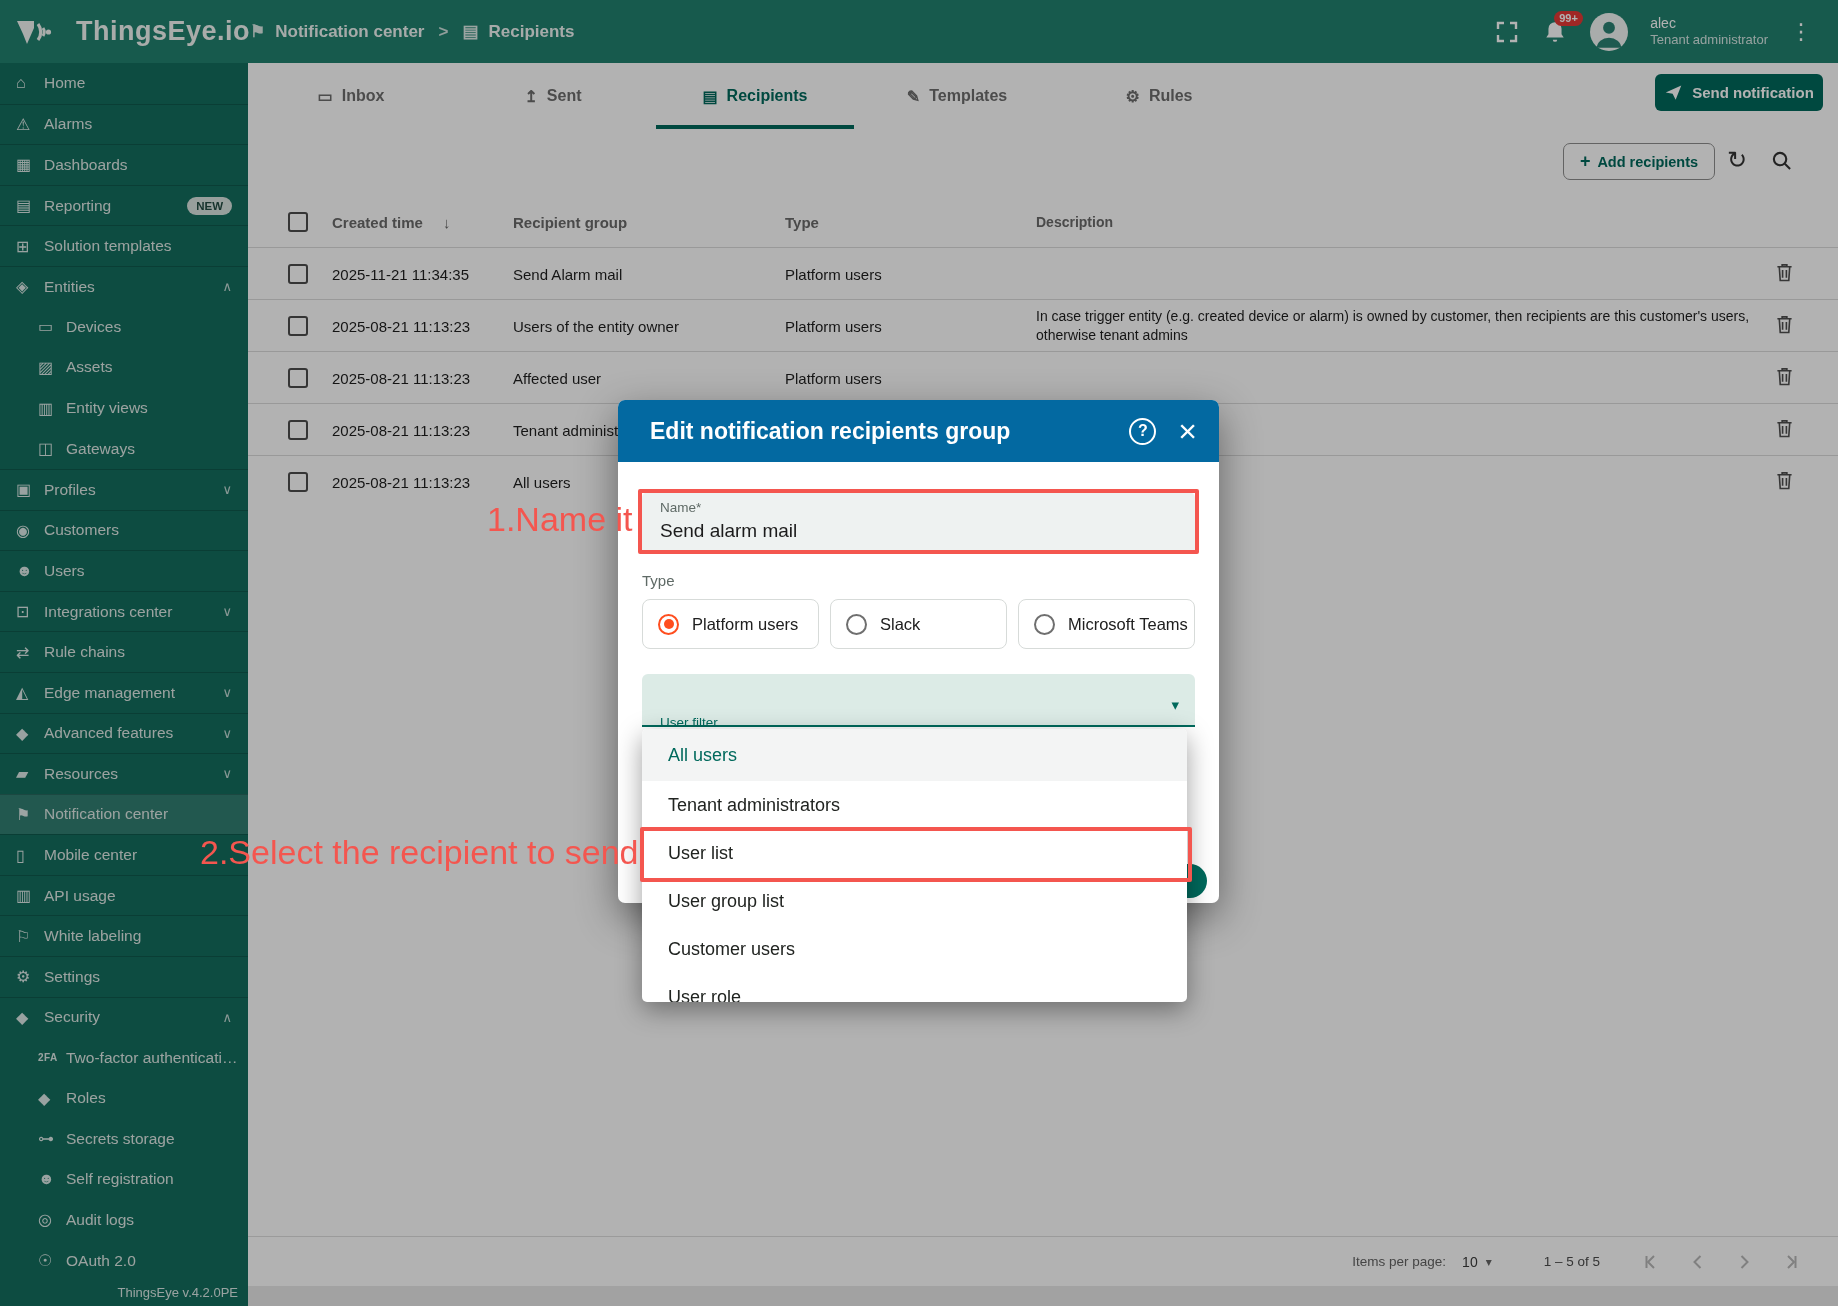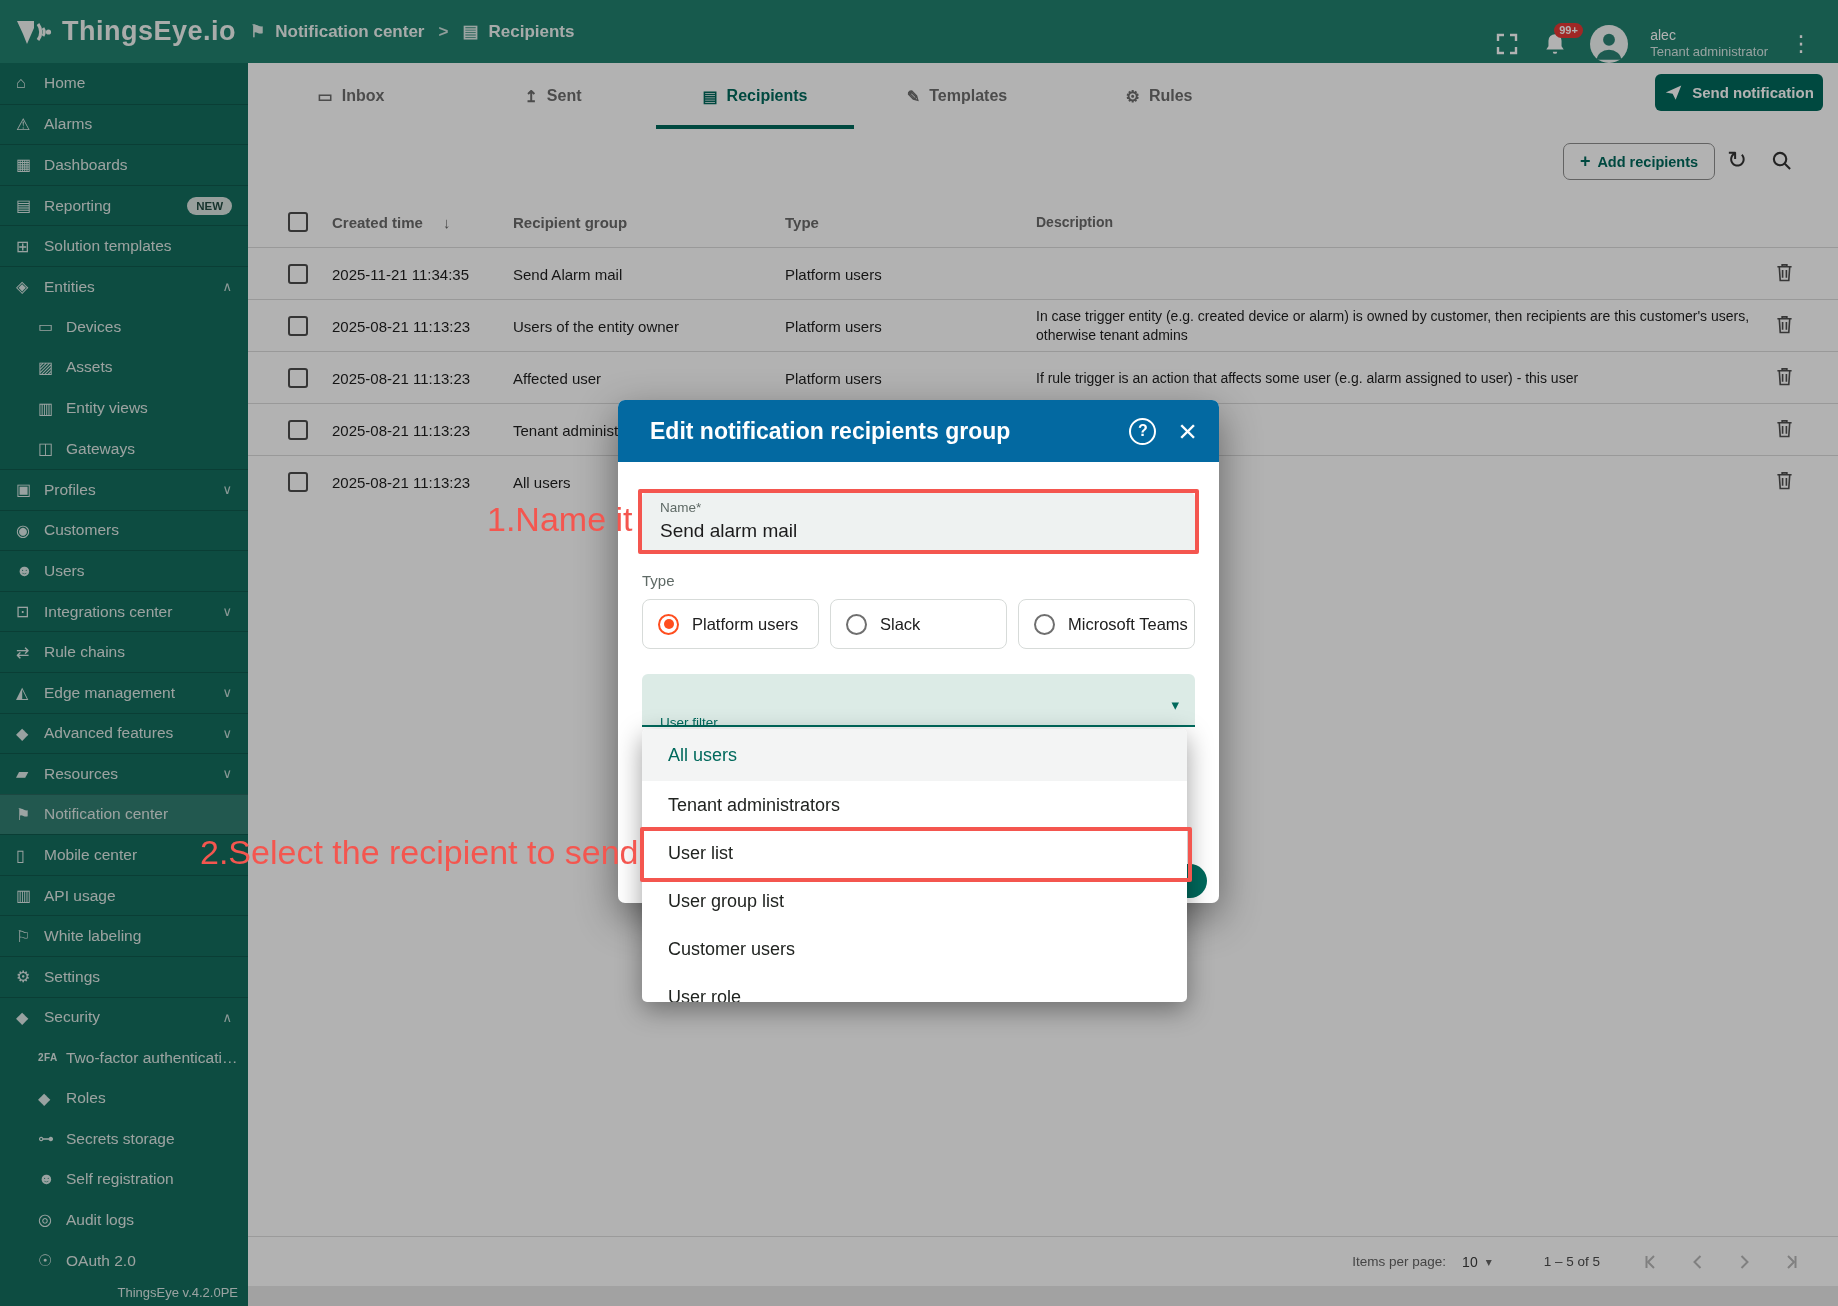--- a/index.html
+++ b/index.html
@@ -2,26 +2,26 @@
 <html><head>
 <meta charset="utf-8">
 <style>
   * { margin:0; padding:0; box-sizing:border-box; }
   html,body { width:1838px; height:1306px; overflow:hidden;
     font-family:"Liberation Sans",sans-serif; background:#e8e8e8; position:relative; }
 
   
   #appHeader { position:absolute; left:0; top:0; width:1838px; height:63px;
     background:#21816f; display:flex; align-items:center; color:#fff; z-index:5; }
-  .logo-wrap { display:flex; align-items:center; gap:10px; padding-left:14px; width:250px; }
+  .logo-wrap { display:flex; align-items:center; gap:10px; padding-left:14px; width:250px;justify-content:space-between; }
   .app-name { font-size:27px; font-weight:bold; color:#f2f6f4; letter-spacing:.5px; }
   .crumb { display:flex; align-items:center; gap:10px; font-size:17px; font-weight:600; color:#eef4f2; }
   .crumb .bc-icon { font-size:17px; opacity:.92; }
   .crumb .sep { font-weight:bold; opacity:.85; padding:0 4px; }
-  #headerRight { position:absolute; right:0; top:0; height:63px; display:flex; align-items:center; gap:22px; padding-right:26px;margin-top:12px; }
+  #headerRight { position:absolute; right:0; top:0; height:63px; display:flex; align-items:center; gap:22px; padding-right:26px; }
   .hbtn { width:26px; height:26px; display:flex; align-items:center; justify-content:center; cursor:pointer; }
   .bell-wrap { position:relative; }
   .badge99 { position:absolute; top:-8px; left:12px; background:#e53935; color:#fff;
     font-size:11px; font-weight:bold; border-radius:9px; padding:2px 5px; line-height:1; }
   .user-block { display:flex; flex-direction:column; line-height:1.25; }
   .user-name { font-size:14px; color:#fff; }
   .user-role { font-size:13px; color:rgba(255,255,255,.82); }
   .dots { font-size:22px; color:#fff; letter-spacing:0; }
 
   
@@ -398,21 +398,20 @@
           <path d="M7.5 5.5 V3.5 h5 v2"></path>
           <path d="M4.5 5.5 l1 14.5 h9 l1-14.5"></path>
           <path d="M8 9 v8 M12 9 v8"></path>
         </svg></span>
     </div>
     <div class="trow" style="top: 351px;">
       <span class="cbox"></span>
       <span class="cell c-created">2025-08-21 11:13:23</span>
       <span class="cell c-group">Affected user</span>
       <span class="cell c-type">Platform users</span>
-      <span class="cell c-desc">If rule trigger is an action that affects some user (e.g. alarm assigned to user) - this user</span>
       <span class="del"><svg width="19" height="21" viewBox="0 0 20 22" fill="none" stroke="#4f4f4f" stroke-width="1.7">
           <path d="M2.5 5.5 h15"></path>
           <path d="M7.5 5.5 V3.5 h5 v2"></path>
           <path d="M4.5 5.5 l1 14.5 h9 l1-14.5"></path>
           <path d="M8 9 v8 M12 9 v8"></path>
         </svg></span>
     </div>
     <div class="trow" style="top: 403px;">
       <span class="cbox"></span>
       <span class="cell c-created">2025-08-21 11:13:23</span>

